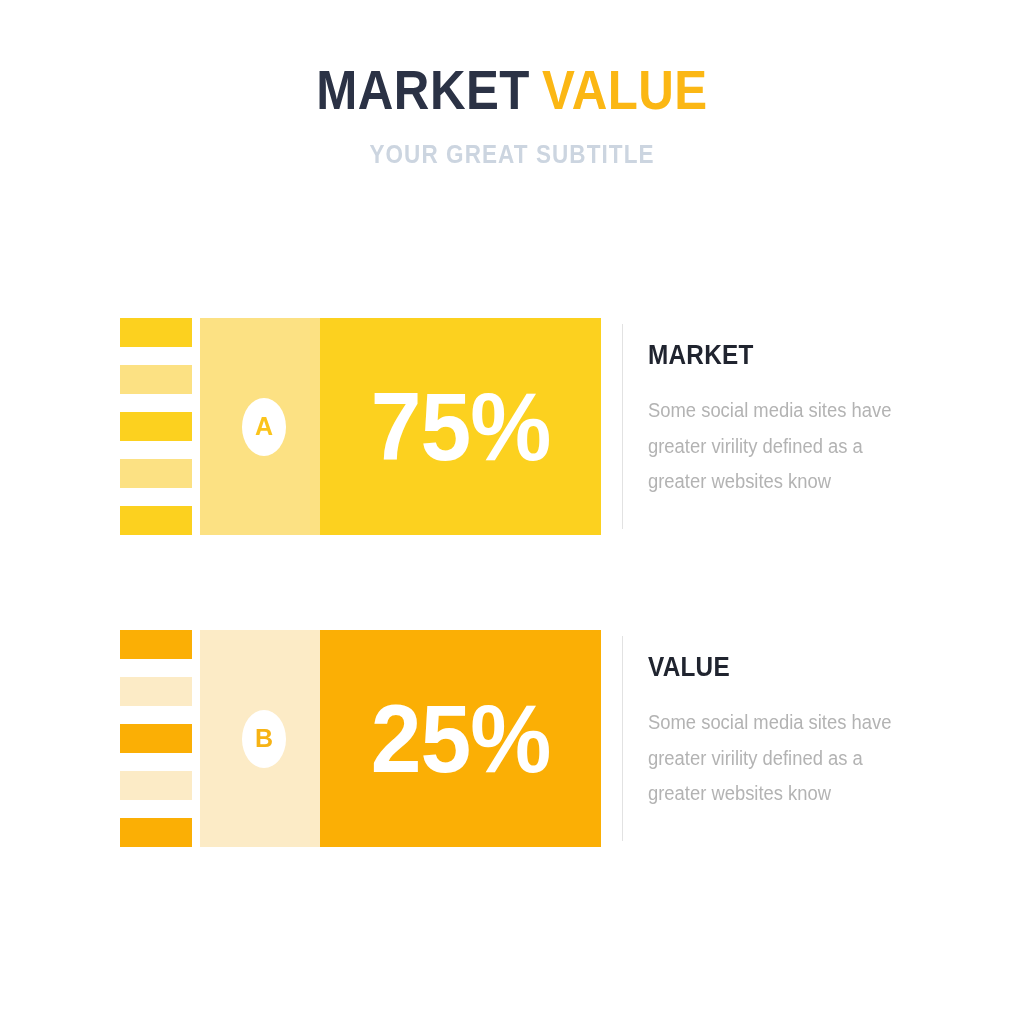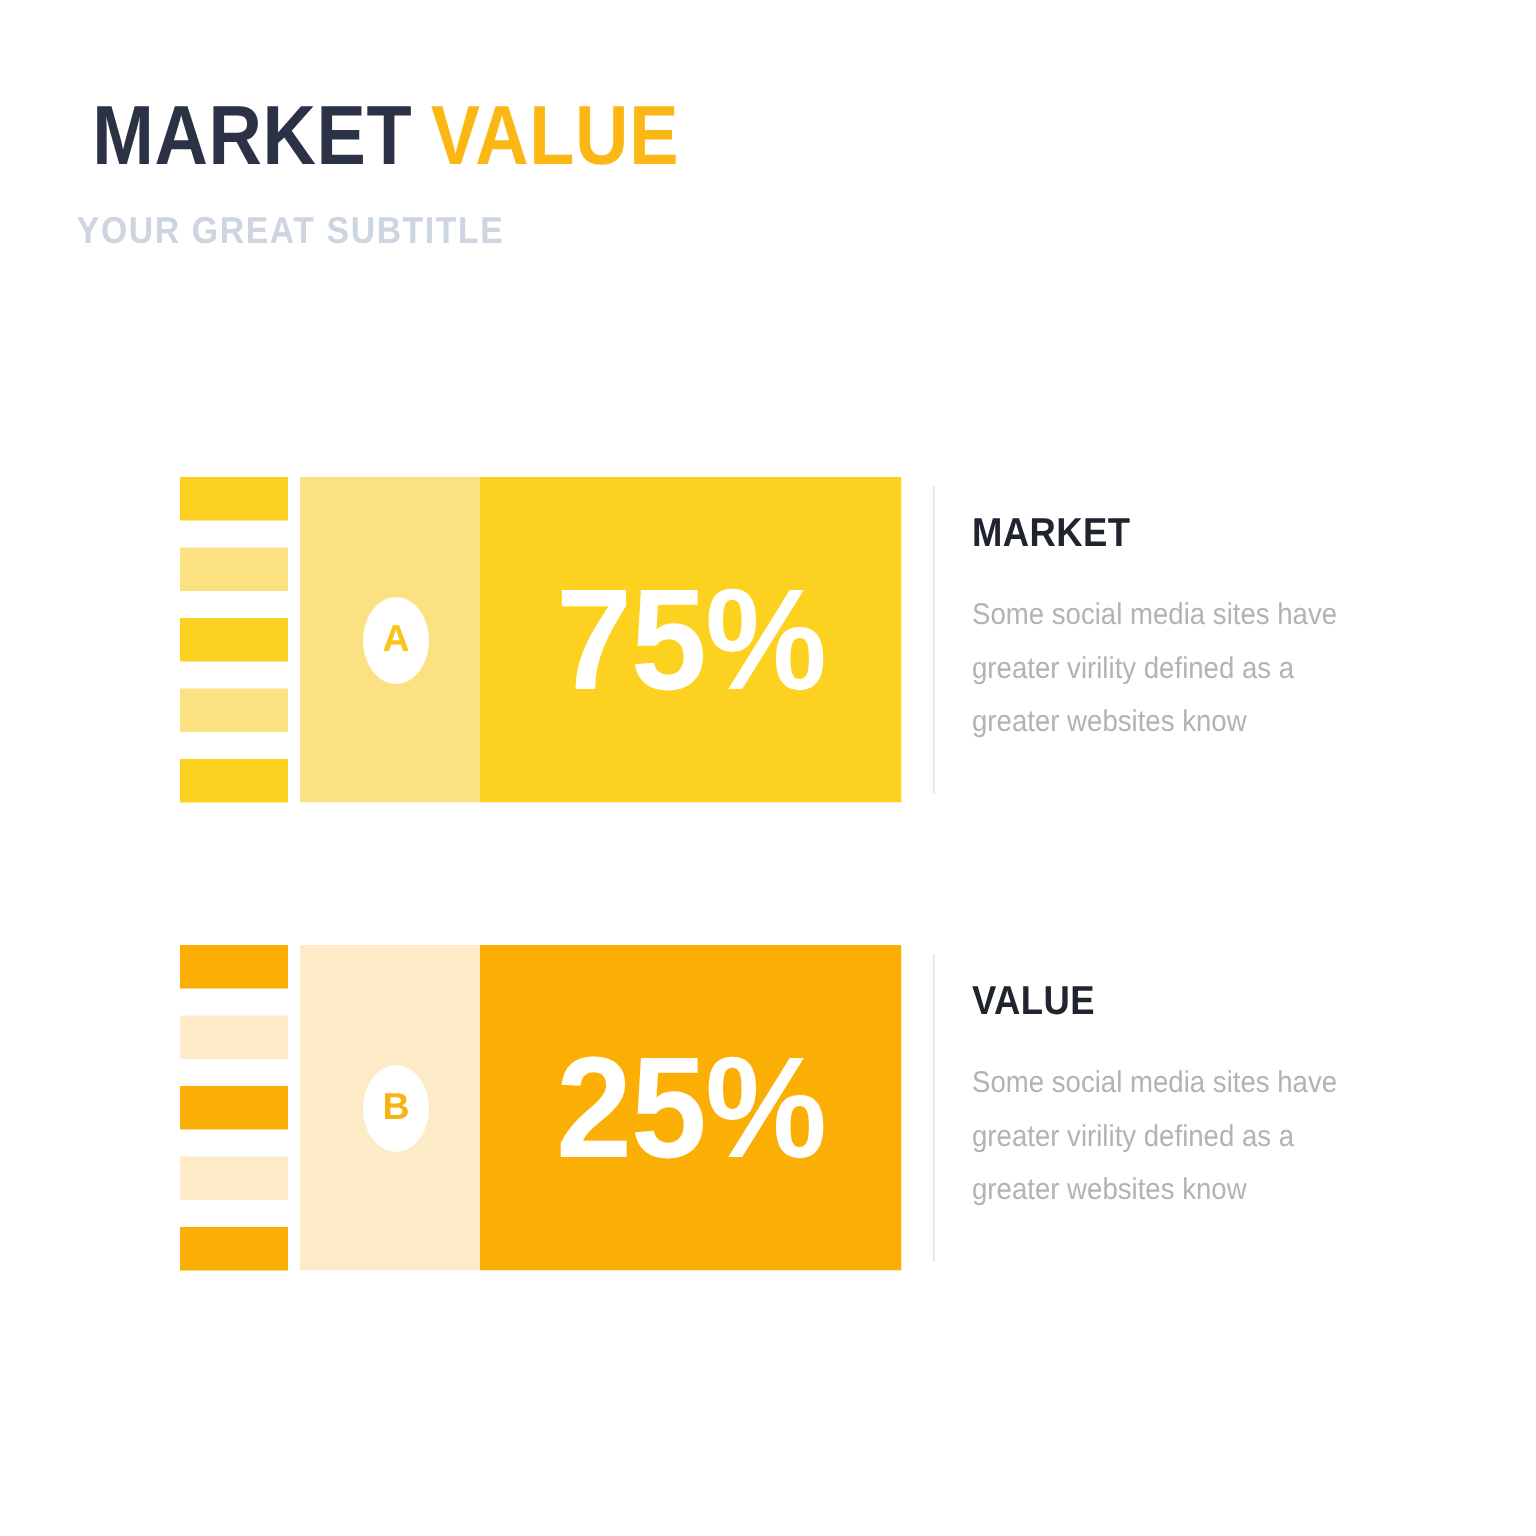--- a/index.html
+++ b/index.html
@@ -19,21 +19,21 @@
     height: 1024px;
     background: #ffffff;
   }
 
   
   .header {
     position: absolute;
     top: 62px;
     left: 0;
     width: 1024px;
-    text-align: left;
+    text-align: center;
   }
 
   .title {
     font-family: "Liberation Sans Narrow", "Liberation Sans", sans-serif;
     font-size: 56px;
     font-weight: bold;
     letter-spacing: 0.5px;
     line-height: 1.0;
     transform: scaleX(0.88);
     transform-origin: center center;

